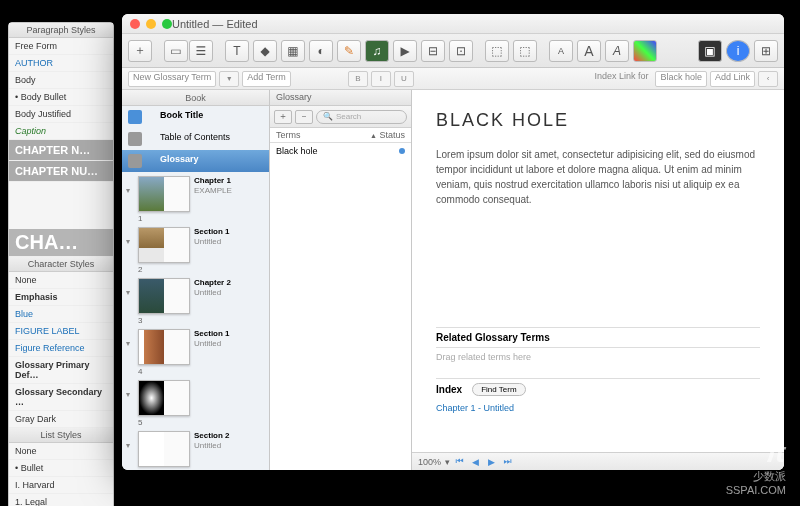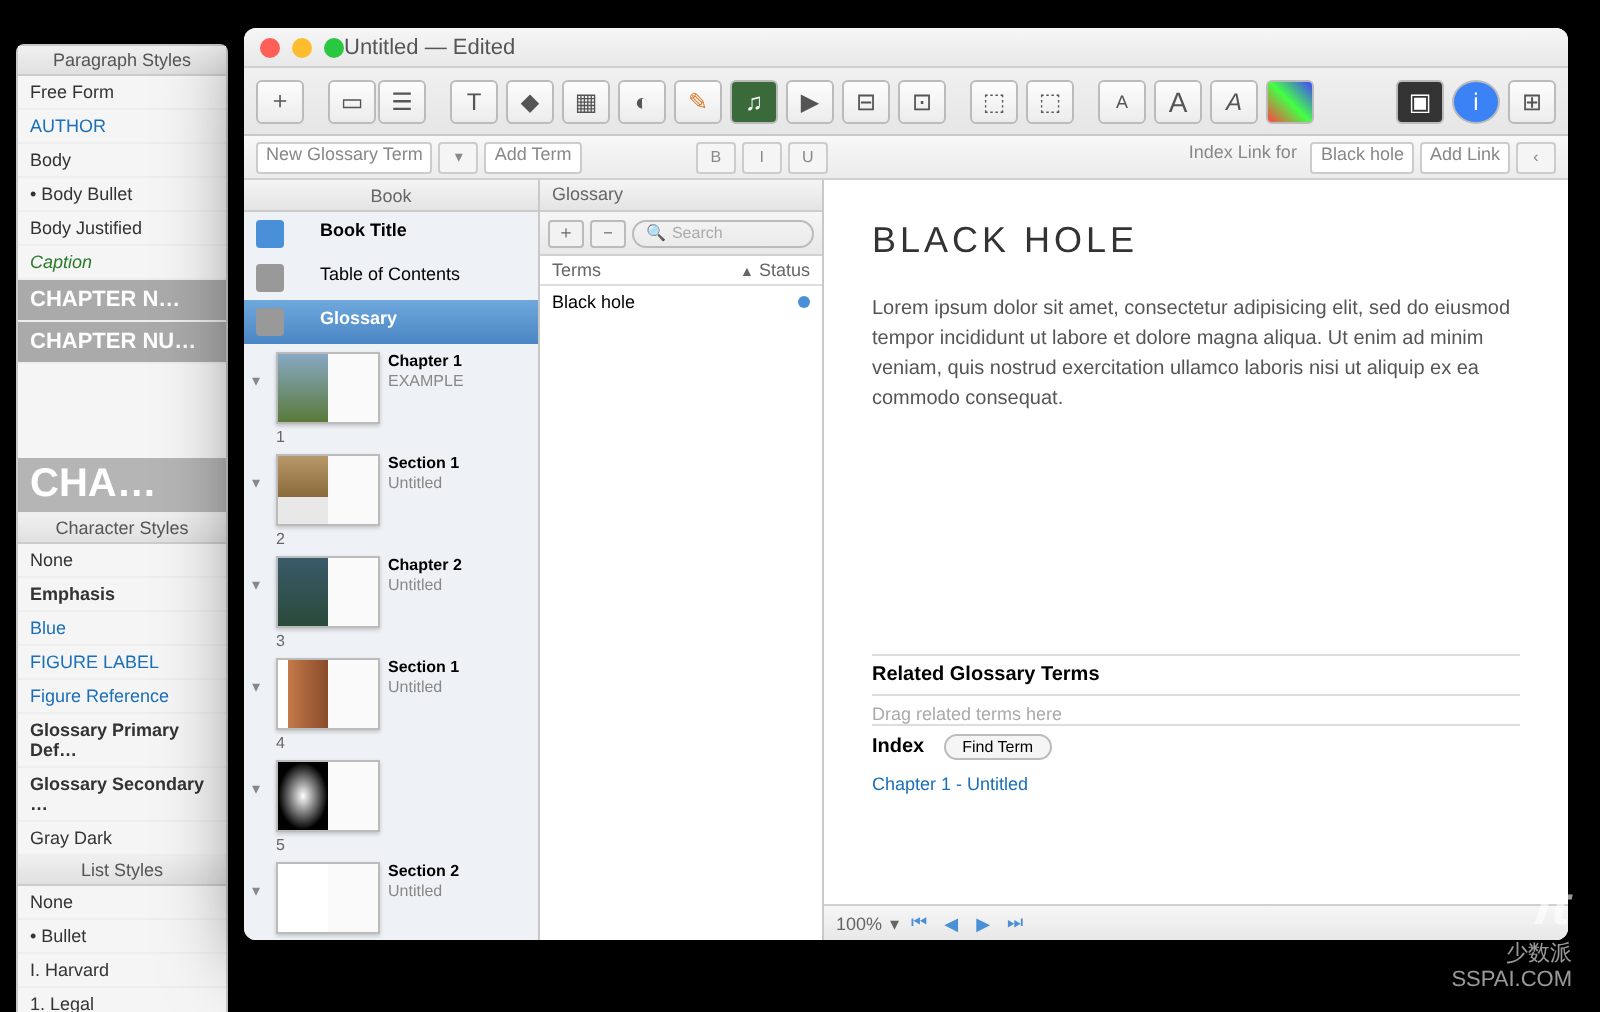--- a/index.html
+++ b/index.html
@@ -76,21 +76,21 @@
 .term-row { display: flex; font-size: 9px; padding: 3px 6px; align-items: center; }
 .term-row .tn { flex: 1; }
 .term-row .ts { width: 6px; height: 6px; background: #4a90d9; border-radius: 50%; }
 
 
 .detail-pane { flex: 1; background: #fff; display: flex; flex-direction: column; overflow: hidden; }
 .detail-body { flex: 1; padding: 20px 24px; overflow: auto; }
 .detail-title { font-size: 18px; letter-spacing: 2px; font-weight: 400; color: #333; margin-bottom: 16px; }
 .detail-desc { font-size: 10px; color: #555; line-height: 1.5; margin-bottom: 120px; }
 .section-head { font-size: 10px; font-weight: bold; border-top: 1px solid #ddd; border-bottom: 1px solid #ddd; padding: 4px 0; margin-bottom: 4px; }
-.section-sub { font-size: 9px; color: #aaa; }
+.section-sub { font-size: 9px; color: #aaa; margin-bottom: 16px; }
 .index-row { display: flex; align-items: center; gap: 10px; border-top: 1px solid #ddd; padding: 4px 0; }
 .index-row .label { font-size: 10px; font-weight: bold; }
 .find-btn { font-size: 8px; border: 1px solid #bbb; border-radius: 8px; padding: 1px 8px; background: #f5f5f5; }
 .chapter-link { font-size: 9px; color: #1a6fb8; padding: 3px 0; }
 .zoom-bar { height: 18px; background: linear-gradient(#f6f6f6,#e8e8e8); border-top: 1px solid #d0d0d0; display: flex; align-items: center; padding: 0 6px; font-size: 9px; color: #666; gap: 4px; }
 .zoom-bar .zbtn { width: 12px; height: 12px; display: flex; align-items: center; justify-content: center; color: #4a90d9; }
 
 
 .watermark { position: absolute; right: 14px; bottom: 10px; color: #fff; opacity: 0.6; font-size: 11px; text-align: right; }
 .watermark .big { font-size: 28px; font-weight: bold; font-style: italic; }

